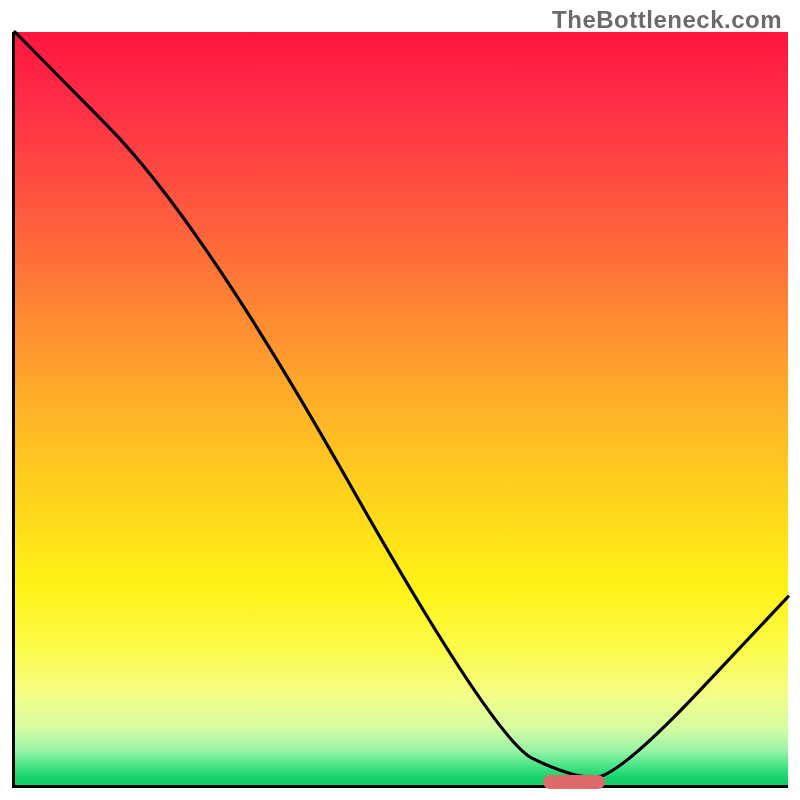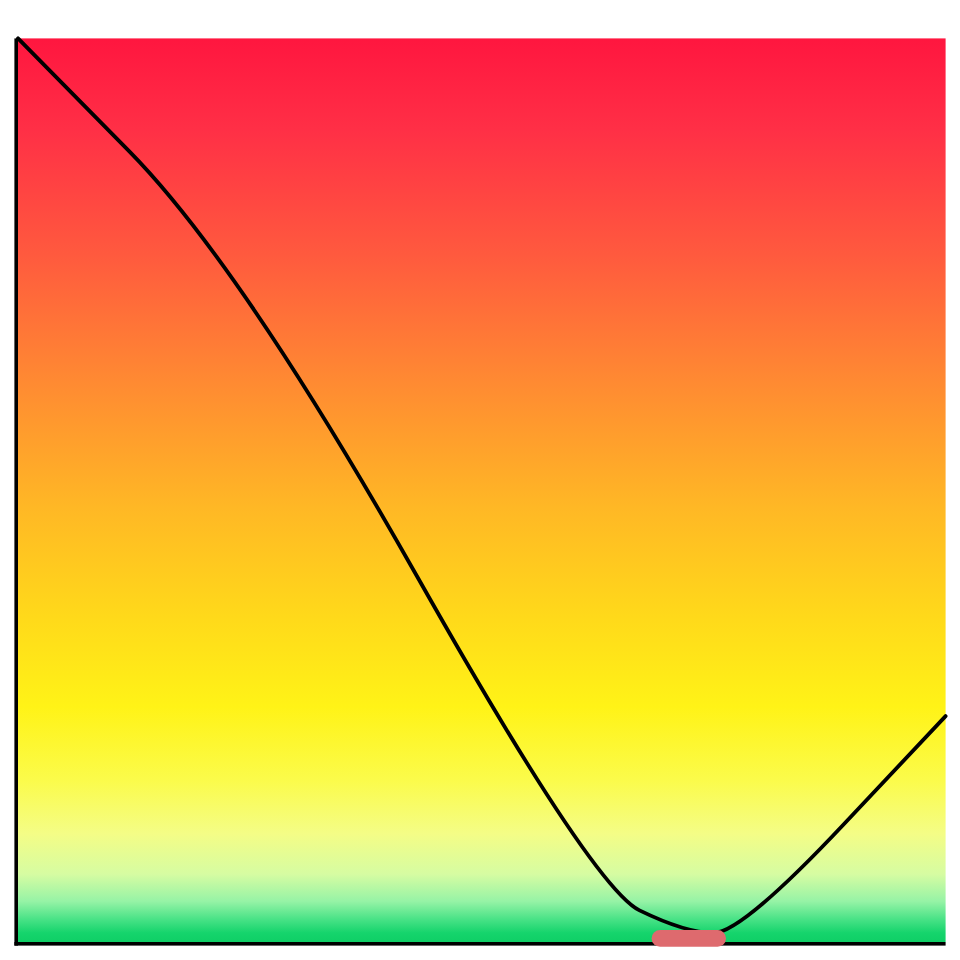--- a/index.html
+++ b/index.html
@@ -72,20 +72,21 @@
     position: absolute;
     background: #de6a6e;
     border-radius: 10px;
   }
 </style>
 </head>
 <body>
 
 <div class="container">
 
+  <div class="watermark">TheBottleneck.com</div>
 
   <div class="plot-area">
 
     <div class="gradient"></div>
 
     <svg class="curve" viewBox="0 0 776 756" preserveAspectRatio="none">
       <path id="curve-path" d="M 0 0 Q 0 0 93.11999999999999 94.5 Q 186.23999999999998 189 333.68 449.82 Q 481.12 710.64 519.9200000000001 729.54 Q 558.72 748.44 582 748.44 Q 605.28 748.44 690.64 657.72 T 776 567" stroke="#000" stroke-width="3.2" fill="none" stroke-linecap="round" stroke-linejoin="round"></path>
     </svg>
 
     <div id="opt-marker" class="marker" style="left: 527.68px; width: 62.08px; top: 742.952px; height: 14px;"></div>

